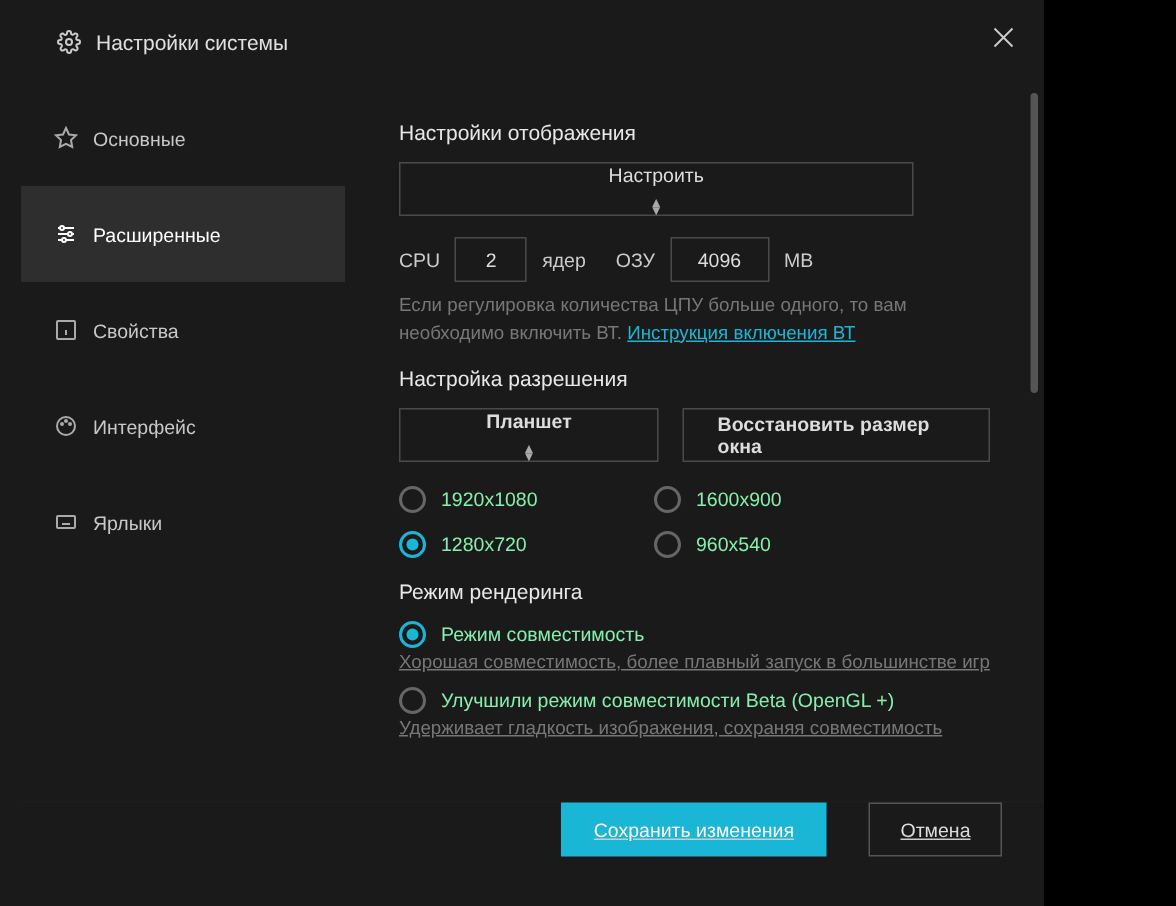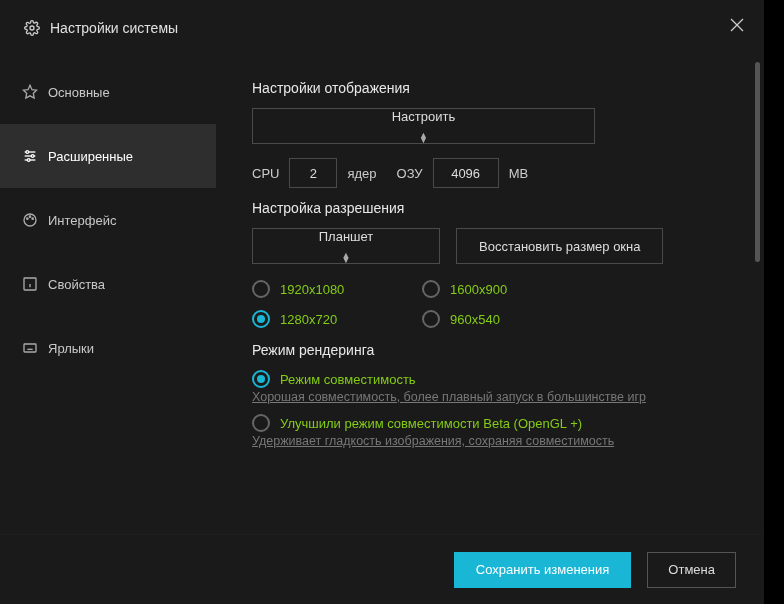--- a/index.html
+++ b/index.html
@@ -1,17 +1,17 @@
 <!DOCTYPE html>
 <html><head>
 <meta charset="utf-8">
 <style>
 * { box-sizing: border-box; margin: 0; padding: 0; }
 body { background: #000; font-family: -apple-system, "Segoe UI", Arial, sans-serif; font-size: 13px; color: #ccc; }
-.window { width: 764px; height: 604px; background: #1a1a1a; position: relative; display: flex; flex-direction: column; }
+.window { width: 696px; height: 604px; background: #1a1a1a; position: relative; display: flex; flex-direction: column; padding-left: 14px; }
 .titlebar { height: 56px; display: flex; align-items: center; padding: 0 24px; color: #e0e0e0; font-size: 14px; }
 .titlebar .gear { margin-right: 10px; display: inline-flex; }
 .close-x { position: absolute; right: 20px; top: 18px; cursor: pointer; color: #ccc; }
 .body { flex: 1; display: flex; overflow: hidden; }
 .sidebar { width: 216px; background: #1a1a1a; display: flex; flex-direction: column; padding-top: 4px; text-align: center; }
 .side-item { height: 64px; display: flex; align-items: center; padding-left: 22px; color: #c8c8c8; cursor: pointer; font-size: 13px; }
 .side-item .icn { width: 26px; display: inline-flex; align-items: center; color: #aaa; }
 .side-item.active { background: #2e2e2e; color: #fff; }
 .side-item.active .icn { color: #fff; }
 .content { flex: 1; padding: 18px 36px 12px 36px; overflow-y: auto; position: relative; }
@@ -21,30 +21,30 @@
 .dropdown { height: 36px; border: 1px solid #4a4a4a; display: flex; align-items: center; padding: 0 12px; font-size: 13px; color: #ddd; justify-content: space-between; cursor: pointer; flex-direction: column; }
 .dropdown.wide { width: 343px; }
 .dropdown.narrow { width: 188px; }
 .updown { display: inline-flex; flex-direction: column; line-height: 5px; font-size: 9px; color: #aaa; }
 .cpu-row { display: flex; align-items: center; gap: 10px; margin-top: 14px; color: #ccc; font-size: 13px; }
 .numbox { height: 30px; border: 1px solid #4a4a4a; background: transparent; color: #ddd; text-align: center; font-size: 13px; }
 .numbox.small { width: 48px; }
 .numbox.med { width: 66px; }
 .hint { color: #777; font-size: 12.5px; line-height: 1.5; margin-top: 6px; max-width: 460px; }
 .hint a { color: #19b6d6; text-decoration: underline; cursor: pointer; }
-.res-row { display: flex; gap: 16px; margin-top: 2px; }
+.res-row { display: flex; gap: 16px; margin-top: 2px; font-weight: bold; }
 .btn-outline { height: 36px; border: 1px solid #4a4a4a; display: flex; align-items: center; justify-content: flex-start; padding: 0 22px; color: #ddd; font-size: 13px; cursor: pointer; }
 .radio-grid { margin-top: 16px; }
 .radio-row { display: flex; margin-bottom: 12px; }
-.radio-item { width: 170px; display: flex; align-items: center; gap: 10px; color: #84cc16; font-size: 13px; cursor: pointer; }
+.radio-item { width: 170px; display: flex; align-items: center; gap: 10px; color: #86efac; font-size: 13px; cursor: pointer; }
 .radio { width: 18px; height: 18px; border-radius: 50%; border: 2px solid #666; display: inline-flex; align-items: center; justify-content: center; flex-shrink: 0; }
 .radio.on { border-color: #19b6d6; }
 .radio.on::after { content: ""; width: 8px; height: 8px; border-radius: 50%; background: #19b6d6; }
 .subhint { color: #777; font-size: 12.5px; margin-top: 2px; margin-bottom: 10px; text-decoration: underline; }
-.footer { height: 70px; display: flex; align-items: center; justify-content: flex-end; padding-right: 28px; gap: 16px; border-top: 1px solid rgba(255,255,255,0.02); }
+.footer { height: 70px; display: flex; align-items: flex-start; justify-content: flex-end; padding-right: 28px; gap: 28px; border-top: 1px solid rgba(255,255,255,0.02); text-decoration: underline; }
 .btn-primary { height: 36px; background: #19b6d6; color: #fff; display: flex; align-items: center; padding: 0 22px; font-size: 13px; cursor: pointer; border: none; }
 .btn-cancel { height: 36px; border: 1px solid #555; color: #ddd; display: flex; align-items: center; padding: 0 20px; font-size: 13px; cursor: pointer; background: transparent; }
 .scrollbar-fake { position: absolute; right: 4px; top: 62px; width: 5px; height: 200px; background: #555; border-radius: 3px; }
 svg { display: block; }
 </style>
 </head>
 <body>
 
 <div class="window">
 
@@ -83,37 +83,37 @@
               <circle cx="8" cy="6" r="2" fill="#2e2e2e"></circle>
               <circle cx="16" cy="12" r="2" fill="#2e2e2e"></circle>
               <circle cx="10" cy="18" r="2" fill="#2e2e2e"></circle>
             </svg>
           </span>
         <span>Расширенные</span>
       </div>
       <div class="side-item">
         <span class="icn">
             <svg width="16" height="16" viewBox="0 0 24 24" fill="none" stroke="currentColor" stroke-width="2">
+              <rect x="3" y="3" width="18" height="18" rx="1"></rect>
+              <line x1="12" y1="8" x2="12" y2="8"></line>
+              <line x1="12" y1="12" x2="12" y2="17"></line>
+            </svg>
+          </span>
+        <span>Свойства</span>
+      </div>
+      <div class="side-item">
+        <span class="icn">
+            <svg width="16" height="16" viewBox="0 0 24 24" fill="none" stroke="currentColor" stroke-width="2">
               <circle cx="12" cy="12" r="9"></circle>
               <circle cx="8" cy="10" r="1" fill="currentColor"></circle>
               <circle cx="12" cy="7" r="1" fill="currentColor"></circle>
               <circle cx="16" cy="10" r="1" fill="currentColor"></circle>
             </svg>
           </span>
         <span>Интерфейс</span>
-      </div>
-      <div class="side-item">
-        <span class="icn">
-            <svg width="16" height="16" viewBox="0 0 24 24" fill="none" stroke="currentColor" stroke-width="2">
-              <rect x="3" y="3" width="18" height="18" rx="1"></rect>
-              <line x1="12" y1="8" x2="12" y2="8"></line>
-              <line x1="12" y1="12" x2="12" y2="17"></line>
-            </svg>
-          </span>
-        <span>Свойства</span>
       </div>
       <div class="side-item">
         <span class="icn">
             <svg width="16" height="16" viewBox="0 0 24 24" fill="none" stroke="currentColor" stroke-width="2">
               <rect x="3" y="6" width="18" height="12" rx="1"></rect>
               <line x1="7" y1="10" x2="7" y2="10"></line>
               <line x1="11" y1="10" x2="11" y2="10"></line>
               <line x1="15" y1="10" x2="15" y2="10"></line>
               <line x1="8" y1="14" x2="16" y2="14"></line>
             </svg>
@@ -133,20 +133,23 @@
           </span>
       </div>
 
       <div class="cpu-row">
         <span>CPU</span>
         <input class="numbox small" value="2" style="">
         <span>ядер</span>
         <span style="margin-left:10px">ОЗУ</span>
         <input class="numbox med" value="4096" style="">
         <span>MB</span>
+      </div>
+      <div class="hint">
+        <span>Если регулировка количества ЦПУ больше одного, то вам необходимо включить ВТ. </span><a>Инструкция включения ВТ</a>
       </div>
 
       <div class="section-h" style="margin-top:12px">Настройка разрешения</div>
       <div class="res-row">
         <div class="dropdown narrow">
           <span>Планшет</span>
           <span class="updown">
               <span>▲</span>
               <span>▼</span>
             </span>

